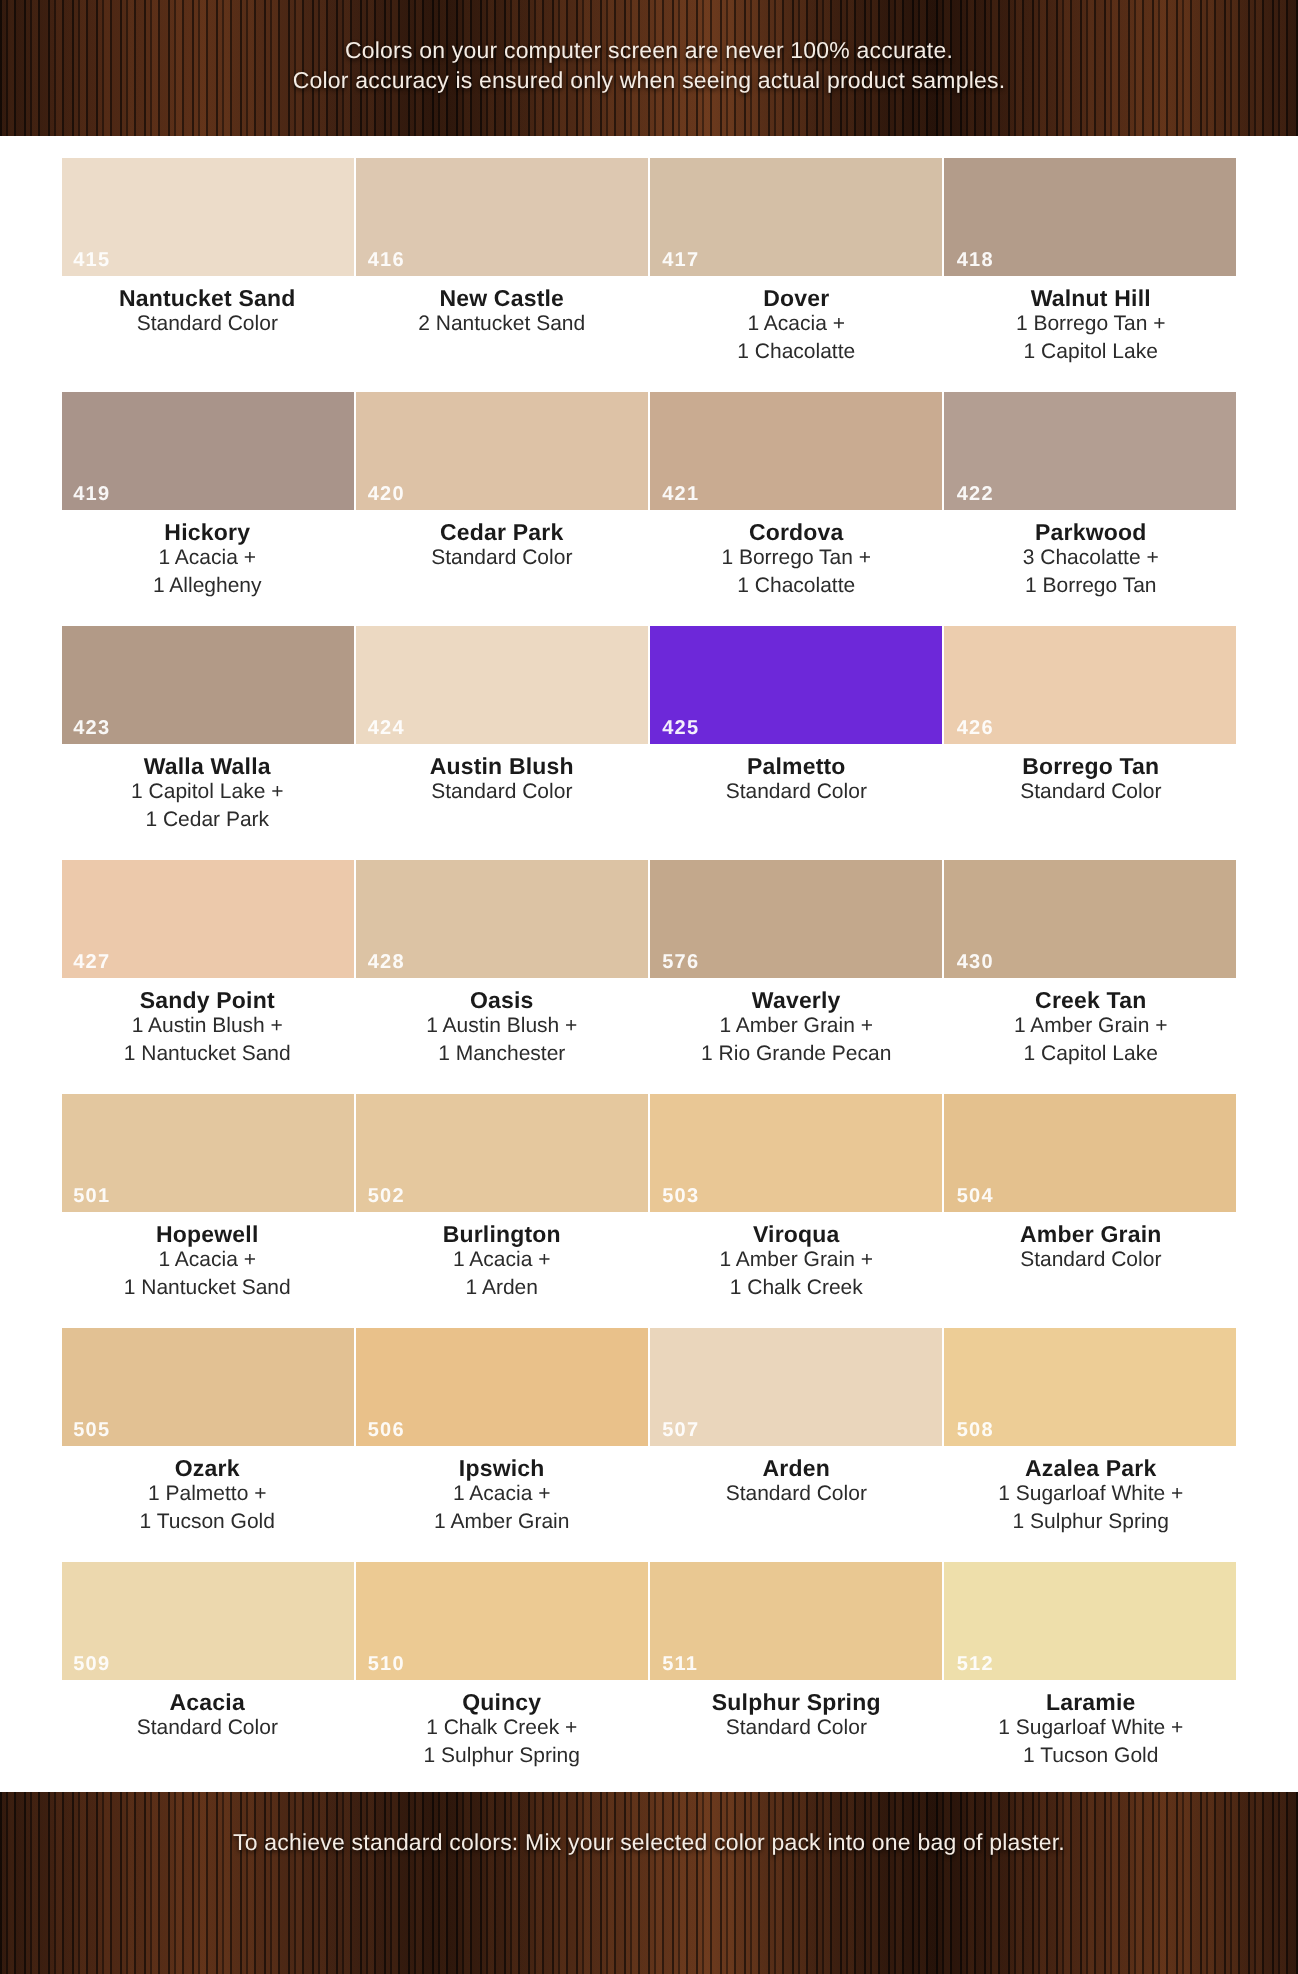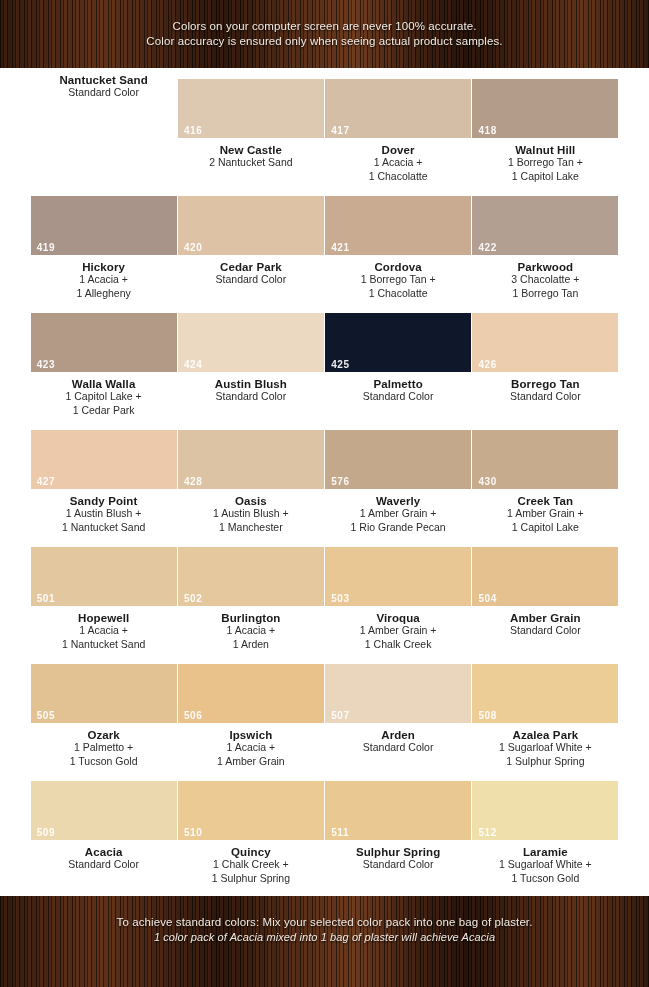--- a/index.html
+++ b/index.html
@@ -79,20 +79,23 @@
 
 <div class="page">
 
   <div class="wood wood-top">
     <div class="wood-line">Colors on your computer screen are never 100% accurate.</div>
     <div class="wood-line">Color accuracy is ensured only when seeing actual product samples.</div>
   </div>
 
   <div class="grid">
       <div class="cell">
+        <div class="chip" style="background: rgb(236, 220, 201);">
+          <div class="chip-code">415</div>
+        </div>
         <div class="cname">Nantucket Sand</div>
         <div class="cdesc">Standard Color</div>
         <div class="cdesc"></div>
       </div>
       <div class="cell">
         <div class="chip" style="background: rgb(221, 200, 177);">
           <div class="chip-code">416</div>
         </div>
         <div class="cname">New Castle</div>
         <div class="cdesc">2 Nantucket Sand</div>
@@ -156,21 +159,21 @@
       </div>
       <div class="cell">
         <div class="chip" style="background: rgb(236, 217, 194);">
           <div class="chip-code">424</div>
         </div>
         <div class="cname">Austin Blush</div>
         <div class="cdesc">Standard Color</div>
         <div class="cdesc"></div>
       </div>
       <div class="cell">
-        <div class="chip" style="background: #0f172a;">
+        <div class="chip" style="background: #6d28d9;">
           <div class="chip-code">425</div>
         </div>
         <div class="cname">Palmetto</div>
         <div class="cdesc">Standard Color</div>
         <div class="cdesc"></div>
       </div>
       <div class="cell">
         <div class="chip" style="background: rgb(236, 205, 174);">
           <div class="chip-code">426</div>
         </div>
@@ -303,16 +306,15 @@
           <div class="chip-code">512</div>
         </div>
         <div class="cname">Laramie</div>
         <div class="cdesc">1 Sugarloaf White  +</div>
         <div class="cdesc">1 Tucson Gold</div>
       </div>
     </div>
 
   <div class="wood wood-bottom">
     <div class="wood-line">To achieve standard colors:  Mix your selected color pack into one bag of plaster.</div>
-    <div class="wood-line italic">1 color pack of Acacia mixed into 1 bag of plaster will achieve Acacia</div>
   </div>
 
 </div>
 
 </body></html>

